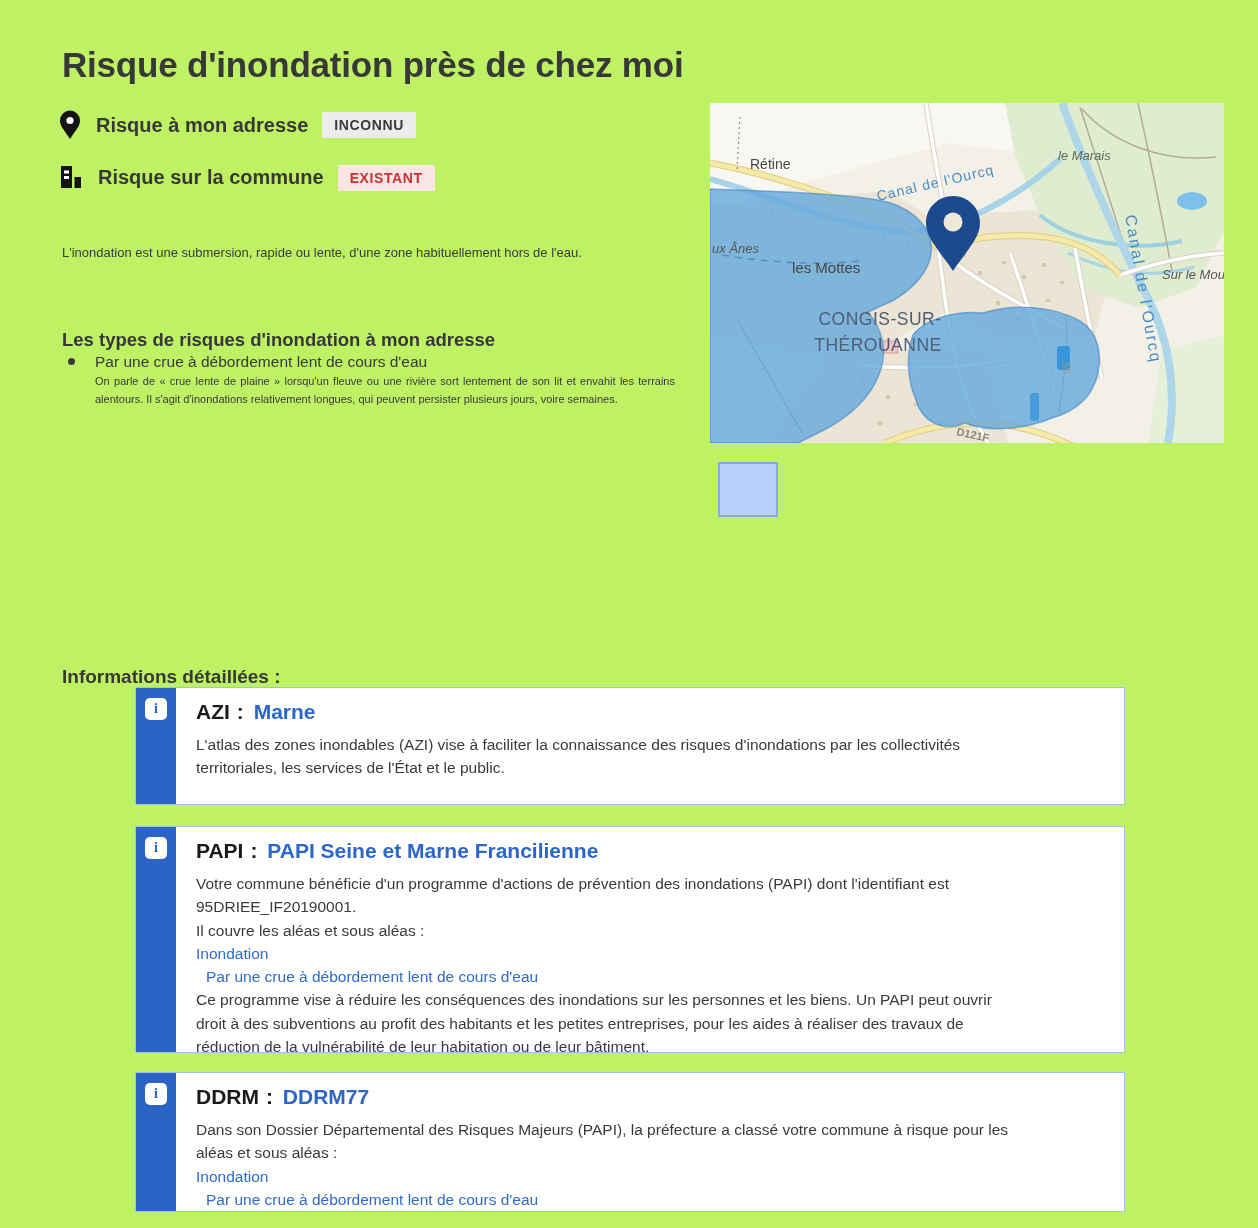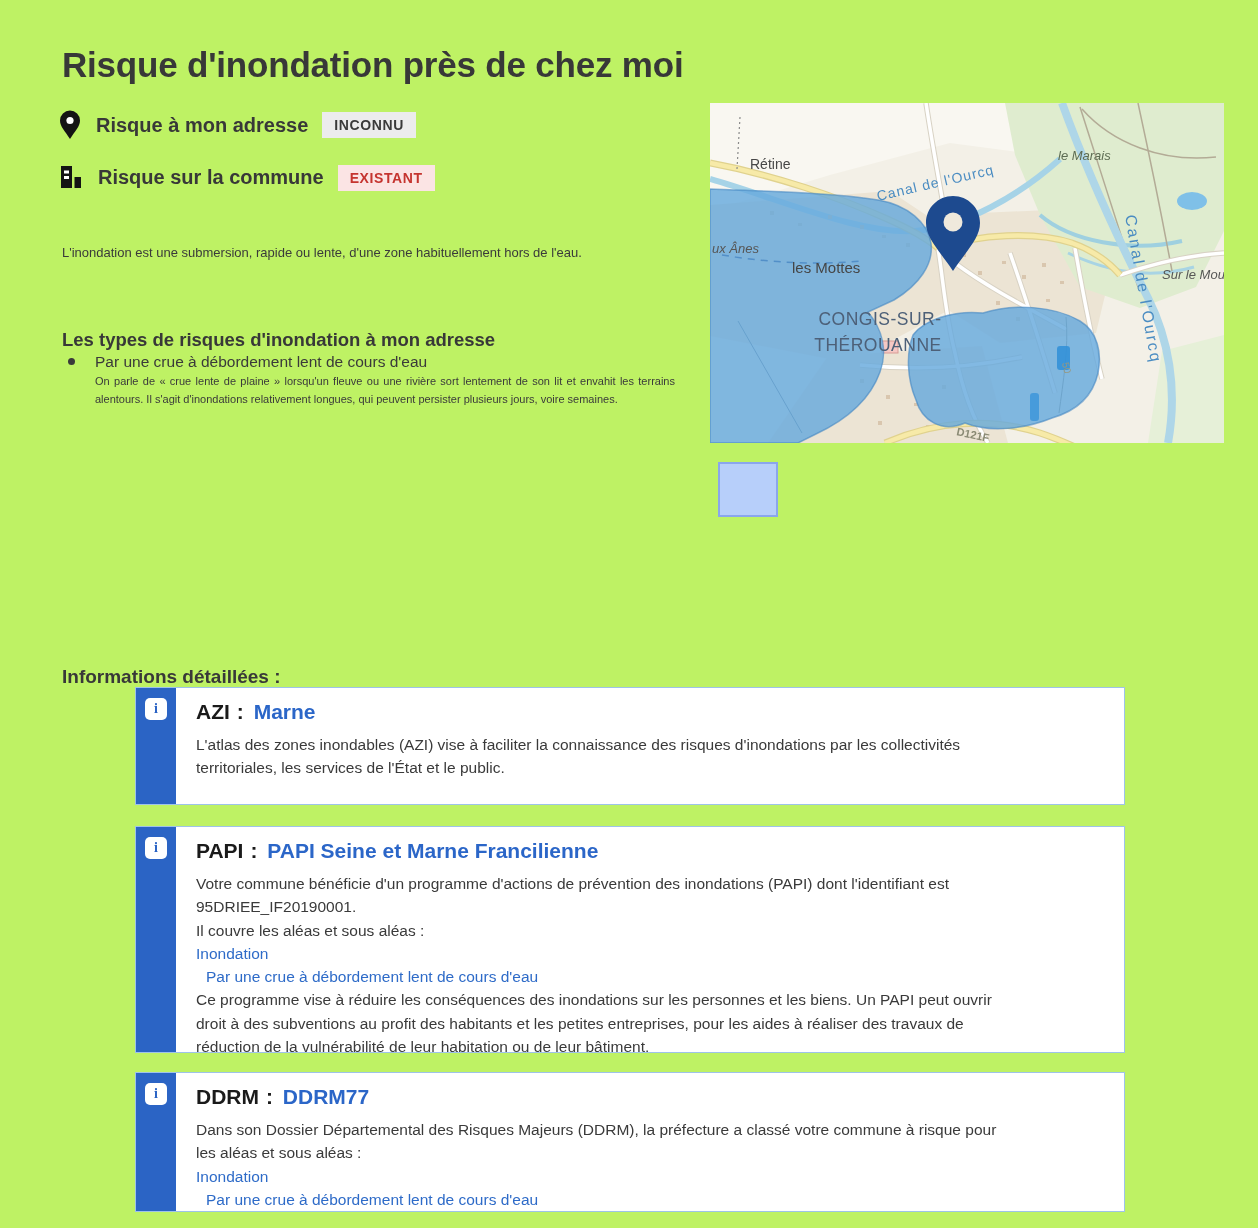--- a/index.html
+++ b/index.html
@@ -241,20 +241,20 @@
   <div class="card ddrm">
     <div class="card-strip">
       <div class="info-icon">i</div>
     </div>
     <div class="card-content">
       <div class="card-heading">
         <span>DDRM</span><span class="sep">:</span>
         <a class="card-link">DDRM77</a>
       </div>
       <div class="card-body">
-        <div>Dans son Dossier Départemental des Risques Majeurs (DDRM), la préfecture a classé votre commune à risque pour les aléas et sous aléas :</div>
+        <div>Dans son Dossier Départemental des Risques Majeurs (PAPI), la préfecture a classé votre commune à risque pour les aléas et sous aléas :</div>
         <div><a class="body-link">Inondation</a></div>
         <div><a class="body-link sub-link">Par une crue à débordement lent de cours d'eau</a></div>
       </div>
     </div>
   </div>
 
 </div>
 
 </body></html>

